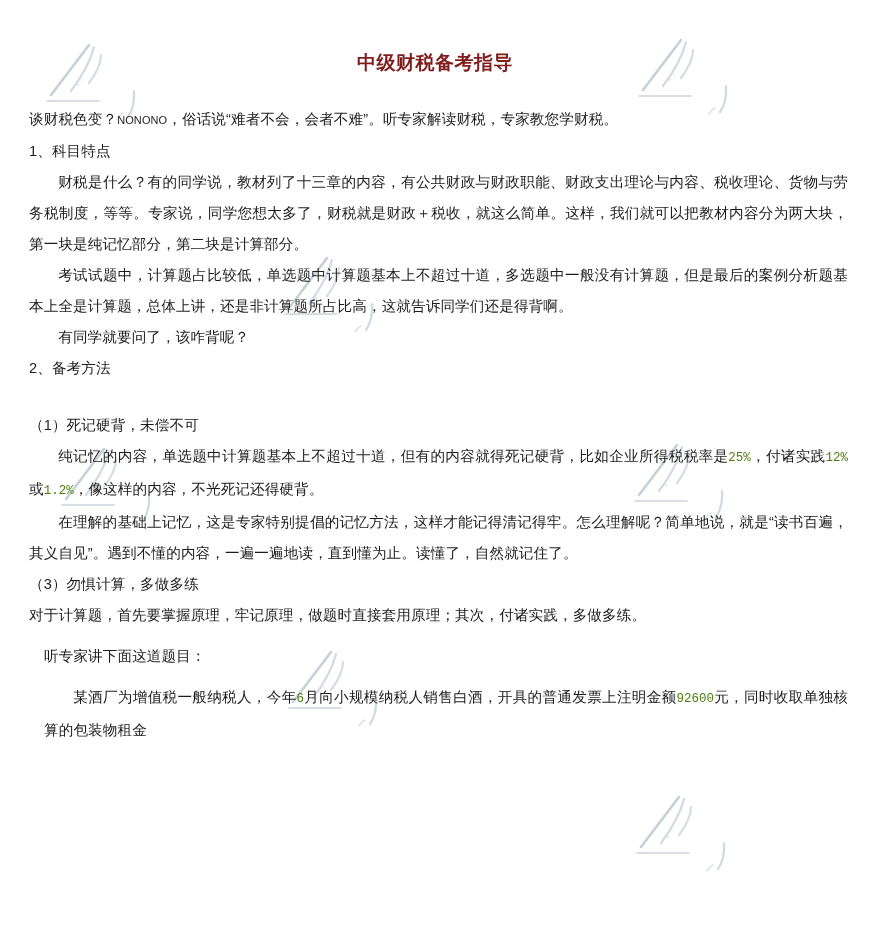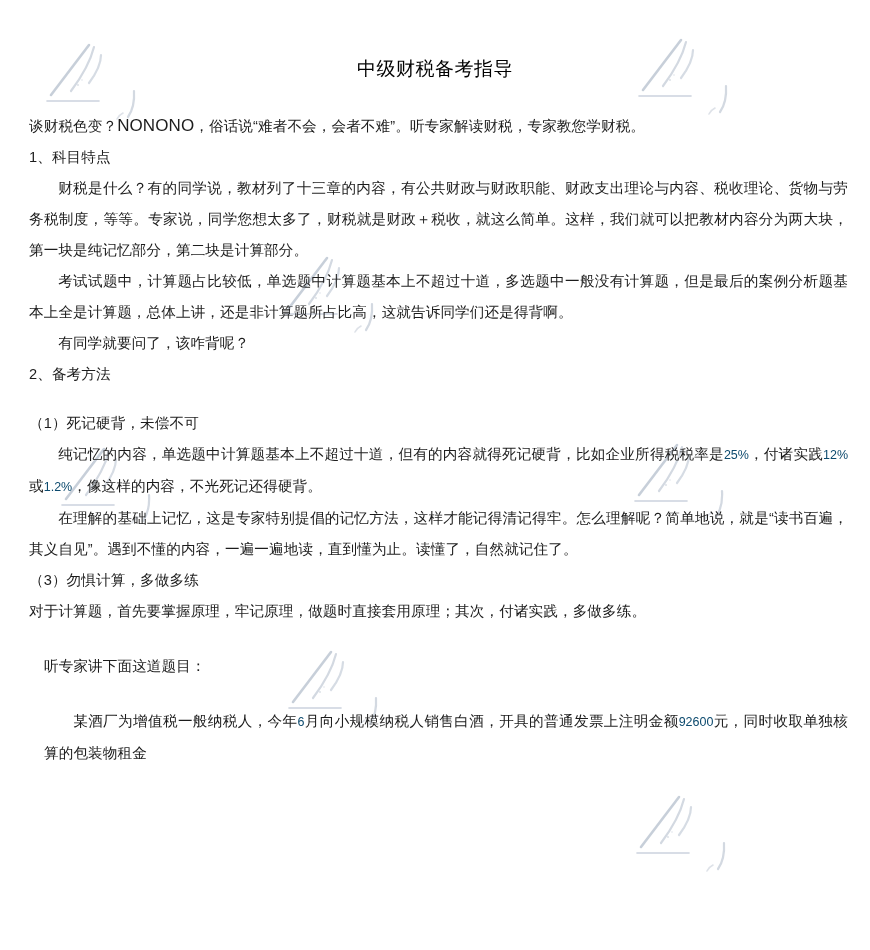--- a/index.html
+++ b/index.html
@@ -36,55 +36,55 @@
   #document-body {
     position: relative;
     z-index: 1;
     width: 870px;
     padding: 0;
   }
 
   .page-title {
     text-align: center;
     font-size: 19px;
-    font-weight: normal;
-    color: #000000;
+    font-weight: bold;
+    color: #7f1d1d;
     letter-spacing: 0.5px;
-    margin: 10px;
+    margin: 4px;
     padding-top: 47px;
     padding-bottom: 0;
     line-height: 24px;
   }
 
   .para {
     font-size: 14.6px;
     line-height: 31px;
     color: #1c1c1c;
     margin: 0;
     padding: 0 22px 0 29px;
     text-align: justify;
     letter-spacing: 0.1px;
   }
   .para.indent {
     text-indent: 2em;
   }
   .para.gap-lg  { margin-top: 29px; }
   .para.gap-md  { }
-  .para.gap-sm  { margin-top: 18px; }
-  .para.gap-xs  { margin-top: 24px; padding-left: 44px; }
+  .para.gap-sm  { margin-top: 26px; }
+  .para.gap-xs  { margin-top: 10px; padding-left: 44px; }
 
   .num {
-    color: #0c4a6e;
-    font-family: Liberation Sans, sans-serif;
+    color: #4d7c0f;
+    font-family: Liberation Mono, monospace;
     font-size: 12.5px;
     letter-spacing: 0;
   }
   .lat {
     font-family: "Liberation Sans", "DejaVu Sans", sans-serif;
-    font-size: 17px;
+    font-size: 11px;
   }
 </style>
 </head>
 <body>
 
 <div id="watermark-layer">
     <div class="watermark" style="left: 45px; top: 33px;">
       <svg viewBox="0 0 150 92" xmlns="http://www.w3.org/2000/svg">
         <g fill="none" stroke="#a8b4c4" stroke-linecap="round">
           <path d="M6 62 L44 12" stroke-width="2.6" opacity="0.75"></path>

